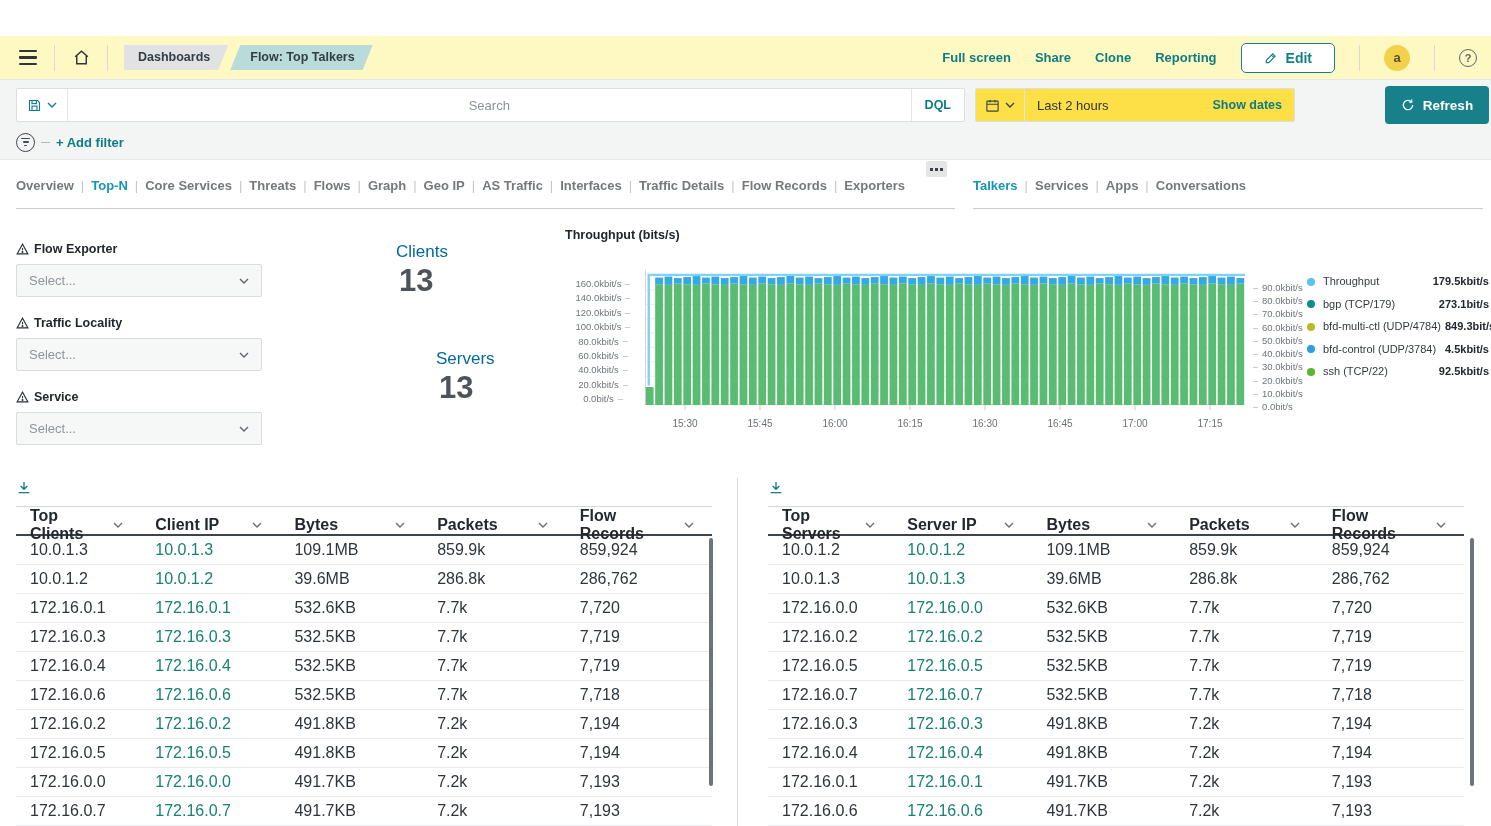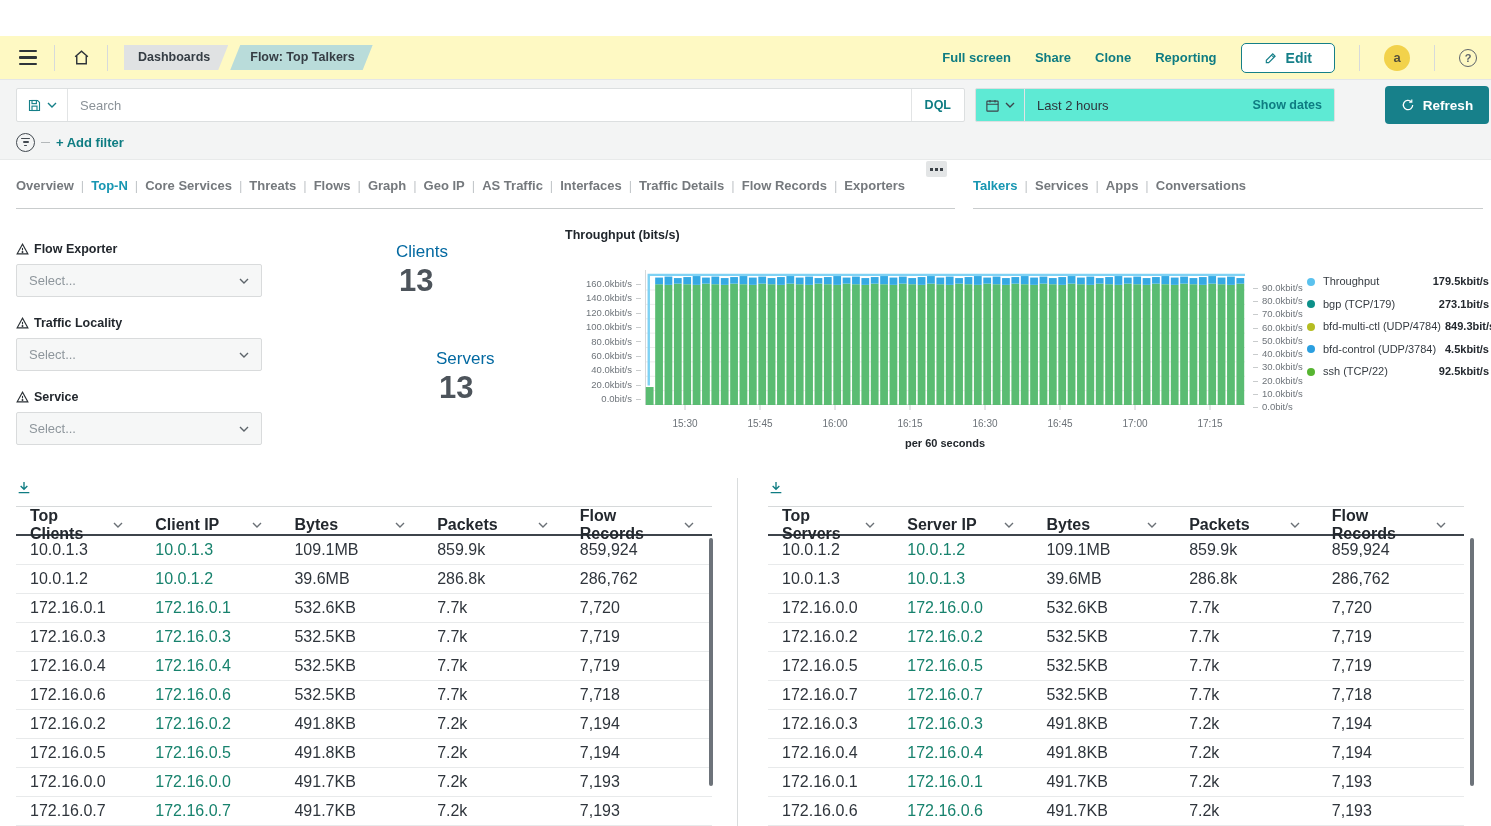--- a/index.html
+++ b/index.html
@@ -26,24 +26,24 @@
   .nav-link { color:#0e7c82; font-size:13px; font-weight:700; cursor:pointer; }
   .edit-btn { display:flex; align-items:center; gap:8px; border:1px solid #157f88; border-radius:5px; background:#ffffff; color:#157f88; font-size:14px; font-weight:700; padding:6px 22px; cursor:pointer; }
   .avatar { width:26px; height:26px; border-radius:50%; background:#f2d24b; color:#55503a; font-size:13px; font-weight:700; display:flex; align-items:center; justify-content:center; cursor:pointer; }
   .help { color:#5d646a; font-size:15px; width:18px; height:18px; border:1.4px solid #5d646a; border-radius:50%; display:flex; align-items:center; justify-content:center; font-size:11px; font-weight:700; cursor:pointer; }
   .nav-sep-thin { width:1px; height:26px; background:#d7dadb; }
 
   
   .grayband { position:absolute; left:0; top:80px; width:100%; height:80px; background:#f3f4f4; border-bottom:1px solid #e8eaea; }
   .searchbox { position:absolute; left:16px; top:8px; width:949px; height:34px; background:#ffffff; border:1px solid #dcdfe0; border-radius:2px; display:flex; align-items:center; }
   .save-seg { display:flex; align-items:center; gap:5px; padding:0 10px; height:100%; border-right:1px solid #e2e4e5; color:#157f88; cursor:pointer; }
-  .search-input { flex:1; border:none; outline:none; font-size:13px; color:#2f353c; padding:0 12px; font-family:"Liberation Sans", sans-serif; background:transparent; }
+  .search-input { flex:1; border:none; outline:none; font-size:13px; color:#2f353c; padding:0 12px; font-family:"Liberation Sans", sans-serif; background:transparent;text-align:center; }
   .search-input::placeholder { color:#8b9298; }
   .dql-seg { padding:0 13px; height:100%; display:flex; align-items:center; border-left:1px solid #e2e4e5; color:#0e7c82; font-size:12.5px; font-weight:700; cursor:pointer; }
-  .timebox { position:absolute; left:975px; top:8px; width:360px; height:34px; background:#5eead4; border:1px solid #dcdfe0; border-radius:2px; display:flex; align-items:center; }
+  .timebox { position:absolute; left:975px; top:8px; width:320px; height:34px; background:#fde047; border:1px solid #dcdfe0; border-radius:2px; display:flex; align-items:center; }
   .cal-seg { display:flex; align-items:center; gap:5px; padding:0 9px; height:100%; border-right:1px solid #e2e4e5; color:#3c434a; cursor:pointer; }
   .time-text { font-size:13px; color:#2f353c; padding:0 12px; flex:1; }
   .show-dates { color:#0e7c82; font-size:12.5px; font-weight:700; padding-right:12px; cursor:pointer; }
   .refresh-btn { position:absolute; left:1385px; top:6px; width:104px; height:38px; background:#17808a; color:#ffffff; border:none; border-radius:4px; font-size:13.5px; font-weight:700; display:flex; align-items:center; justify-content:center; gap:8px; cursor:pointer; font-family:"Liberation Sans", sans-serif; }
   .filterrow { position:absolute; left:16px; top:48px; height:28px; display:flex; align-items:center; }
   .funnel-circ { width:19px; height:19px; border:1.5px solid #424950; border-radius:50%; display:flex; flex-direction:column; align-items:center; justify-content:center; gap:2px; }
   .funnel-circ i { display:block; height:1.5px; background:#424950; border-radius:1px; }
   .funnel-circ i:nth-child(1){width:9px;} .funnel-circ i:nth-child(2){width:6px;} .funnel-circ i:nth-child(3){width:3px;}
   .conn-dash { width:9px; height:1px; background:#b4b8ba; margin:0 6px; }
   .add-filter { color:#0e7c82; font-size:13px; font-weight:700; cursor:pointer; }
@@ -69,21 +69,21 @@
 
   
   .stat { position:absolute; left:396px; width:120px; }
   .stat-clients { top:82px; } .stat-servers { top:189px;margin-left:40px; }
   .stat-label { font-size:17px; color:#0369a1; }
   .stat-value { font-size:31px; font-weight:700; color:#4d545b; margin-top:1px; margin-left:3px; }
 
   
   .chart { position:absolute; left:565px; top:68px; width:926px; height:250px; }
   .chart-title { position:absolute; left:0; top:0; font-size:12.5px; font-weight:700; color:#20262c; }
-  .yleft { position:absolute; left:0; top:49px; width:76px; text-align:right; font-size:9.5px; color:#6e747a; line-height:14.38px; }
+  .yleft { position:absolute; left:0; top:49px; width:76px; text-align:center; font-size:9.5px; color:#6e747a; line-height:14.38px; }
   .yleft div::after { content:""; display:inline-block; width:5px; height:1px; background:#c9cccd; margin-left:4px; vertical-align:middle; }
   .yright { position:absolute; left:688px; top:53px; width:70px; text-align:left; font-size:9.5px; color:#6e747a; line-height:13.22px; }
   .yright div::before { content:""; display:inline-block; width:5px; height:1px; background:#c9cccd; margin-right:4px; vertical-align:middle; }
   .plot-wrap { position:absolute; left:80px; top:42px; width:600px; height:141px; }
   .xlabels { position:absolute; left:80px; top:190px; width:600px; height:14px; font-size:10px; color:#6b7177; }
   .xlabels span { position:absolute; width:44px; text-align:center; transform:translateX(-22px); }
   .xlabel-title { position:absolute; left:80px; top:209px; width:600px; text-align:center; font-size:11px; font-weight:700; color:#23282d; }
   .legend { position:absolute; left:742px; top:47px; width:182px; }
   .legend-row { display:flex; align-items:center; margin-bottom:9.5px; font-size:11px; line-height:13px; }
   .legend-dot { width:8px; height:8px; border-radius:50%; margin-right:8px; flex:0 0 8px; }
@@ -503,21 +503,20 @@
       <div class="xlabels" id="xlabels">
           <span style="left:40px">15:30</span>
           <span style="left:115px">15:45</span>
           <span style="left:190px">16:00</span>
           <span style="left:265px">16:15</span>
           <span style="left:340px">16:30</span>
           <span style="left:415px">16:45</span>
           <span style="left:490px">17:00</span>
           <span style="left:565px">17:15</span>
         </div>
-      <div class="xlabel-title">per 60 seconds</div>
       <div class="legend" id="legend">
           <div class="legend-row">
             <span class="legend-dot" style="background:#5bc2ee"></span>
             <span class="legend-label">Throughput</span>
             <span class="legend-value">179.5kbit/s</span>
           </div>
           <div class="legend-row">
             <span class="legend-dot" style="background:#0c9089"></span>
             <span class="legend-label">bgp (TCP/179)</span>
             <span class="legend-value">273.1bit/s</span>

